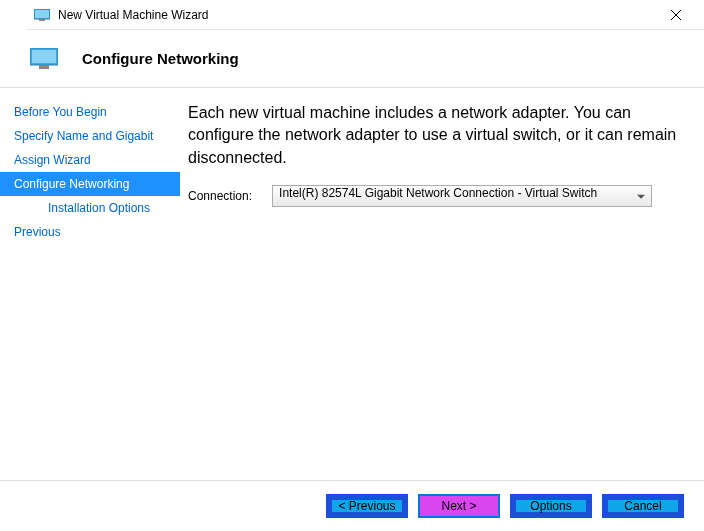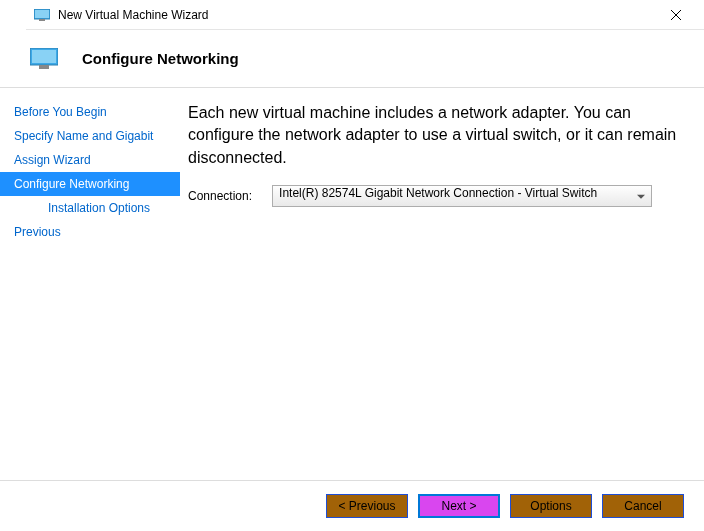--- a/index.html
+++ b/index.html
@@ -100,22 +100,22 @@
   height: 50px;
   display: flex;
   align-items: center;
   justify-content: flex-end;
   gap: 10px;
   padding: 0 20px;
 }
 .btn {
   min-width: 82px;
   height: 24px;
-  background: #a16207;
-  border: 1px solid #1d4ed8;
+  background: #0ea5e9;
+  border: 6px solid #1d4ed8;
   font-size: 12px;
   display: flex;
   align-items: center;
   justify-content: center;
   cursor: default;
 }
 .btn.primary {
   border: 2px solid #0078d7;
   background: #d946ef;
 }

